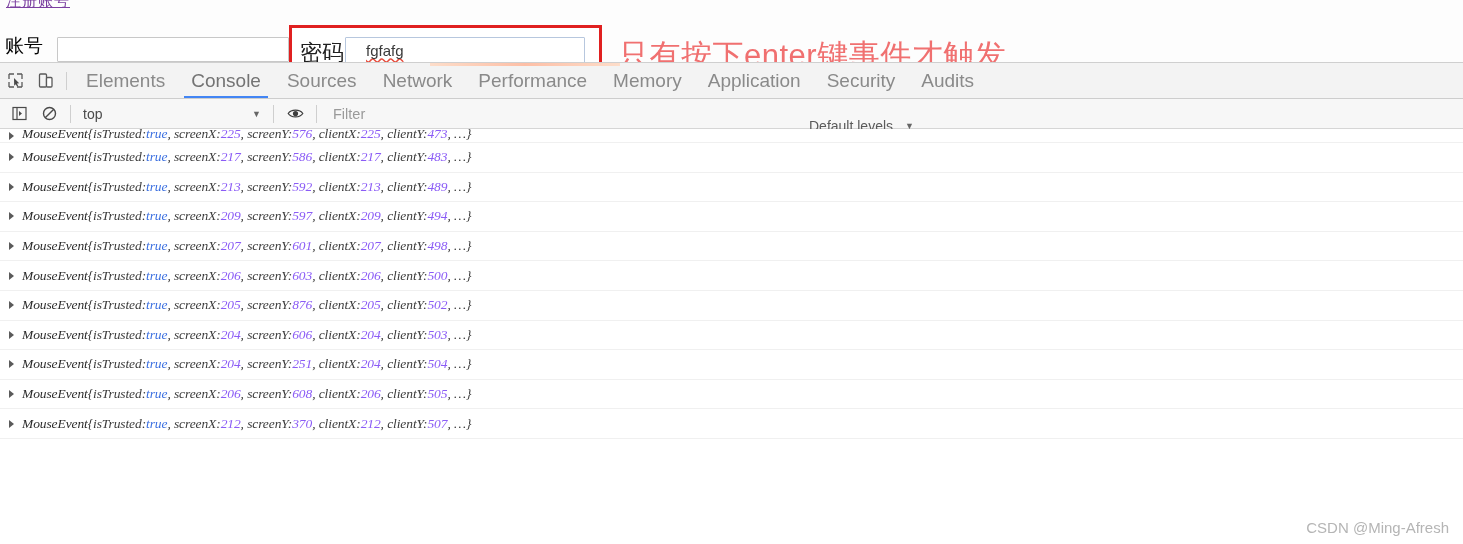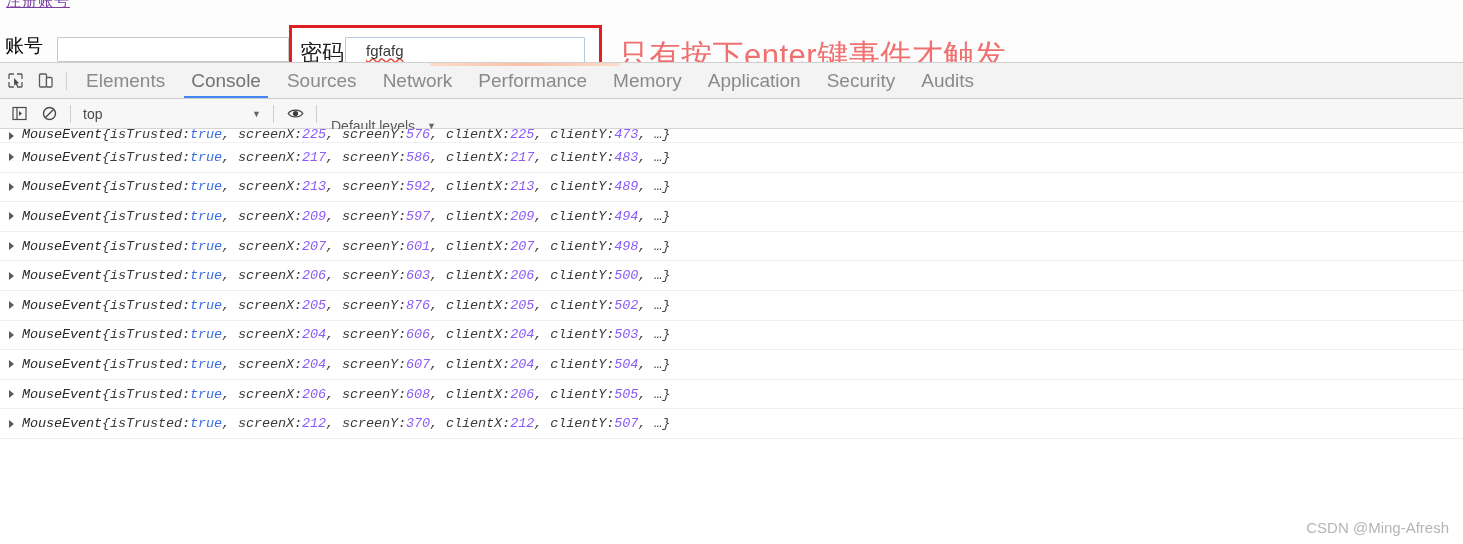--- a/index.html
+++ b/index.html
@@ -116,21 +116,21 @@
 
   
   .console-body {
     position: relative; width: 100%; height: 414px;
     background: #fff; overflow: hidden;
   }
   .log-row {
     position: relative; height: 29.6px; width: 100%;
     border-bottom: 1px solid #f0f0f0;
     display: flex; align-items: center; padding-left: 22px;
-    font-family: Liberation Mono, monospace;
+    font-family: Liberation Serif, serif;
     font-size: 13.5px; font-style: italic; color: #3b3b3b;
     white-space: nowrap; letter-spacing: -0.1px;
   }
   .log-row.clipped {
     height: 14px; align-items: flex-end; overflow: hidden; color: #5c5c5c;
   }
   .disclosure {
     position: absolute; left: 9px; top: 50%; transform: translateY(-50%);
     width: 0; height: 0;
     border-left: 5px solid #5a5a5a;
@@ -234,20 +234,21 @@
 
       <div class="tool-icon">
         <svg width="17" height="15" viewBox="0 0 17 15">
           <path d="M1.2 7.5 C4 3, 13 3, 15.8 7.5 C13 12, 4 12, 1.2 7.5 Z" stroke="#3d3d3d" stroke-width="1.2" fill="none"></path>
           <circle cx="8.5" cy="7.5" r="2.6" fill="#3d3d3d"></circle>
         </svg>
       </div>
 
       <div class="vsep"></div>
 
+      <input class="filter-input" type="text" placeholder="Filter" style="">
 
       <div class="levels">
         <span>Default levels</span>
         <span class="caret">▼</span>
       </div>
     </div>
 
     <div class="console-body">
 
       <div class="log-row clipped">
@@ -373,21 +374,21 @@
             <span class="tok-punct">, …}</span>
           </div>
           <div class="log-row">
             <span class="disclosure"></span>
             <span class="ev-name">MouseEvent</span>
             <span class="tok-punct">{isTrusted: </span>
             <span class="tok-bool">true</span>
             <span class="tok-key">, screenX: </span>
             <span class="tok-num">204</span>
             <span class="tok-key">, screenY: </span>
-            <span class="tok-num">607</span>
+            <span class="tok-num">251</span>
             <span class="tok-key">, clientX: </span>
             <span class="tok-num">204</span>
             <span class="tok-key">, clientY: </span>
             <span class="tok-num">504</span>
             <span class="tok-punct">, …}</span>
           </div>
           <div class="log-row">
             <span class="disclosure"></span>
             <span class="ev-name">MouseEvent</span>
             <span class="tok-punct">{isTrusted: </span>

